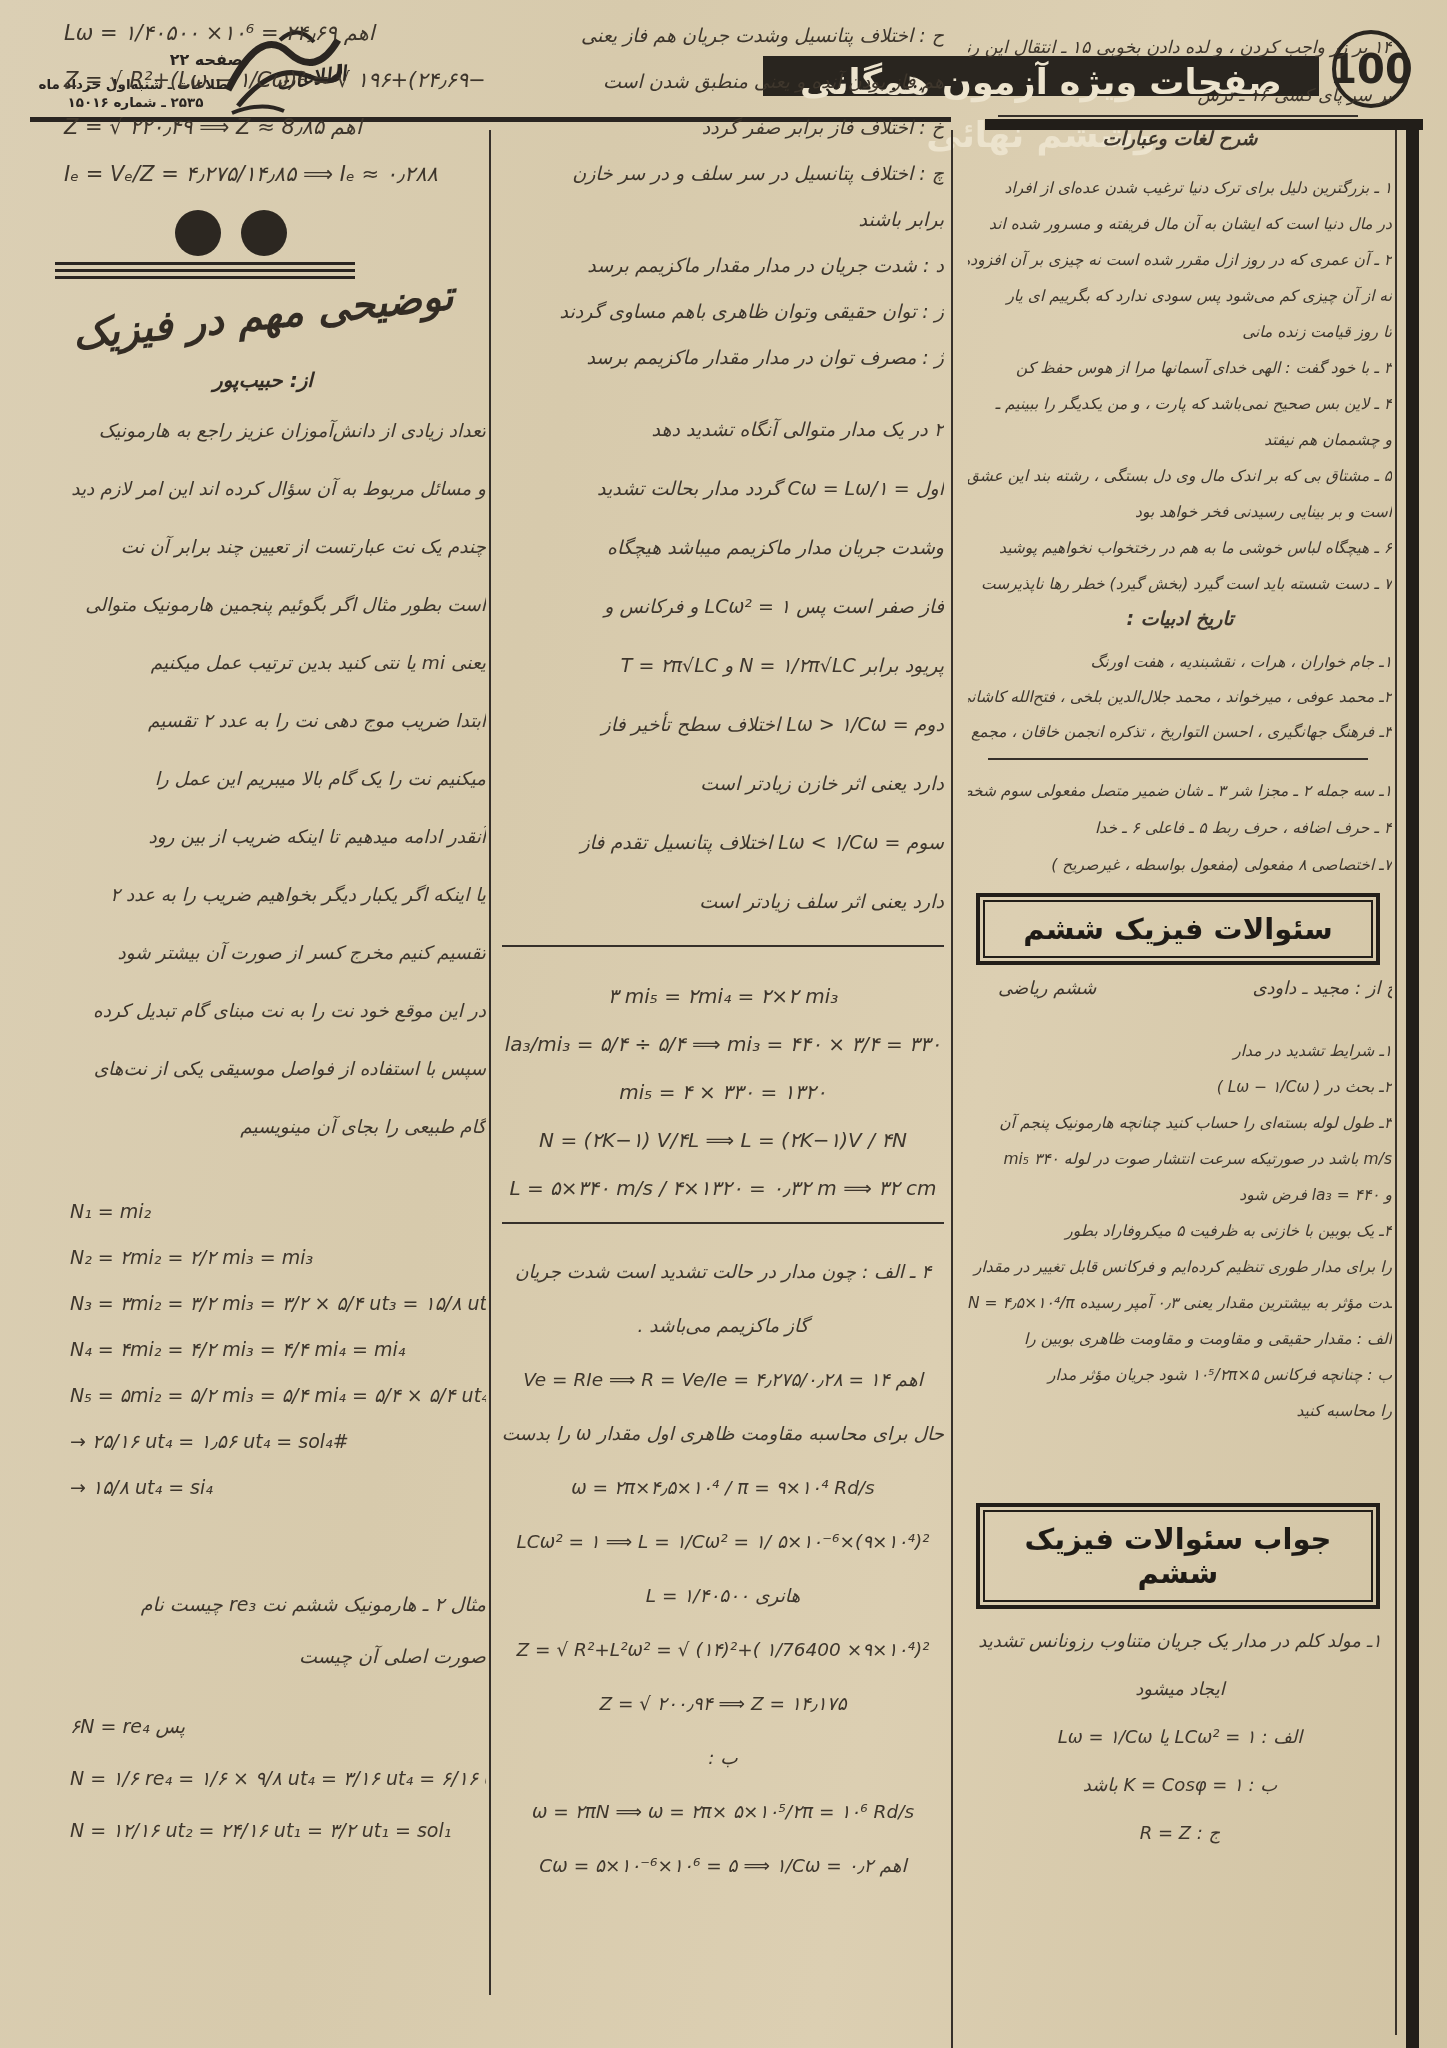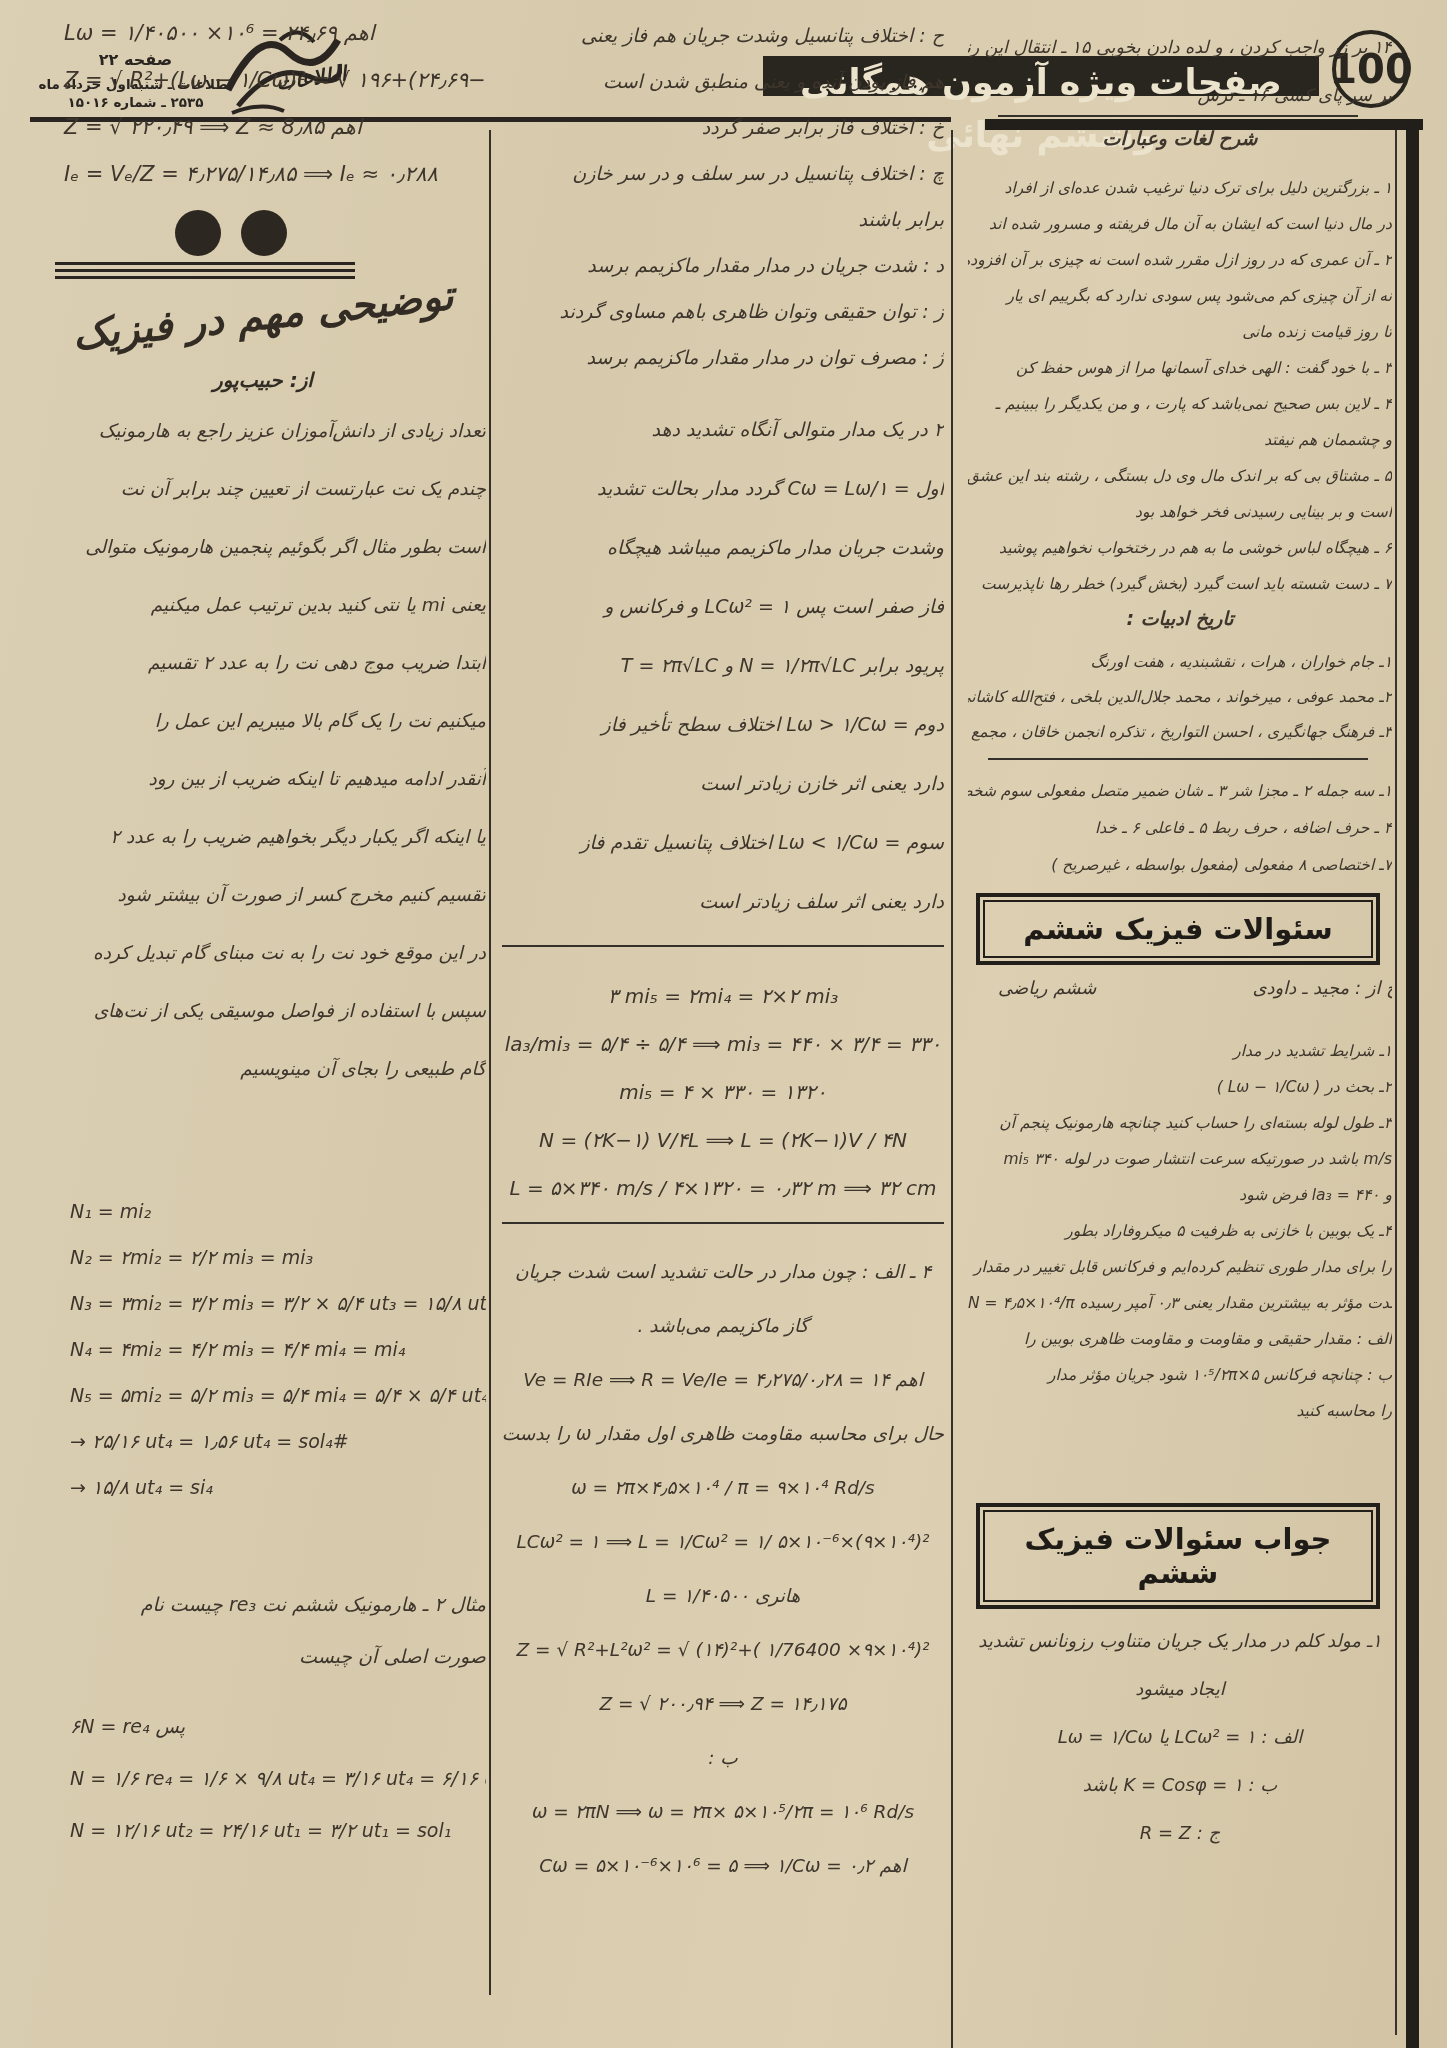--- a/index.html
+++ b/index.html
@@ -1,21 +1,21 @@
 <!DOCTYPE html>
 <html lang="fa"><head>
 <meta charset="utf-8">
 <style>
   html,body{margin:0;padding:0;background:#b7aa8d;}
   .page{position:relative;width:1447px;height:2048px;overflow:hidden;
     background:linear-gradient(100deg,#dbcfb4 0%,#d7caac 35%,#dccfb2 65%,#d1c3a3 100%);
     font-family:"DejaVu Sans",sans-serif;color:#3e362c;}
   
   .masthead{position:absolute;left:28px;top:50px;width:215px;text-align:center;direction:rtl;color:#2a2521;}
-  .masthead .pg{font-weight:bold;font-size:16px;margin-bottom:6px;}
+  .masthead .pg{font-weight:bold;font-size:16px;margin-bottom:6px;text-align:right;}
   .masthead .ln{font-size:13.5px;line-height:18px;font-weight:bold;}
   .emblem{position:absolute;left:222px;top:18px;width:120px;height:102px;}
   .emblem .word{position:absolute;right:-4px;top:48px;font-weight:bold;font-size:20px;color:#2a2521;transform:rotate(-8deg);font-style:italic;}
   .titlebar{position:absolute;left:763px;top:56px;width:556px;height:40px;background:#29251f;
     color:#ece3cd;font-weight:bold;font-size:35px;line-height:53px;text-align:center;direction:rtl;letter-spacing:-1px;}
   .badge{position:absolute;left:1332px;top:30px;width:78px;height:78px;border:4px solid #29251f;border-radius:50%;
     box-sizing:border-box;display:flex;align-items:center;justify-content:center;font-size:40px;font-weight:bold;color:#29251f;}
   
   .rule-top{position:absolute;left:30px;top:117px;width:921px;height:5px;background:#2a2521;}
   .col3-topbar{position:absolute;left:985px;top:119px;width:438px;height:11px;background:#221e19;}
@@ -103,20 +103,21 @@
     </div>
     <div class="block rule3" style="top:262px;width:300px;left:15px">
       <div></div>
         <div></div>
         <div></div>
     </div>
     <div class="block b-head" style="top:292px">توضیحی مهم در فیزیک</div>
     <div class="block b-byline" style="top:368px">از: حبیب‌پور</div>
     <div class="block b-para" style="top:402px">
         <div class="line">تعداد زیادی از دانش‌آموزان عزیز راجع به هارمونیک</div>
+        <div class="line">و مسائل مربوط به آن سؤال کرده اند این امر لازم دید</div>
         <div class="line">چندم یک نت عبارتست از تعیین چند برابر آن نت</div>
         <div class="line">است بطور مثال اگر بگوئیم پنجمین هارمونیک متوالی</div>
         <div class="line">یعنی mi یا نتی کنید بدین ترتیب عمل میکنیم</div>
         <div class="line">ابتدا ضریب موج دهی نت را به عدد ۲ تقسیم</div>
         <div class="line">میکنیم نت را یک گام بالا میبریم این عمل را</div>
         <div class="line">آنقدر ادامه میدهیم تا اینکه ضریب از بین رود</div>
         <div class="line">یا اینکه اگر یکبار دیگر بخواهیم ضریب را به عدد ۲</div>
         <div class="line">تقسیم کنیم مخرج کسر از صورت آن بیشتر شود</div>
         <div class="line">در این موقع خود نت را به نت مبنای گام تبدیل کرده</div>
         <div class="line">سپس با استفاده از فواصل موسیقی یکی از نت‌های</div>

